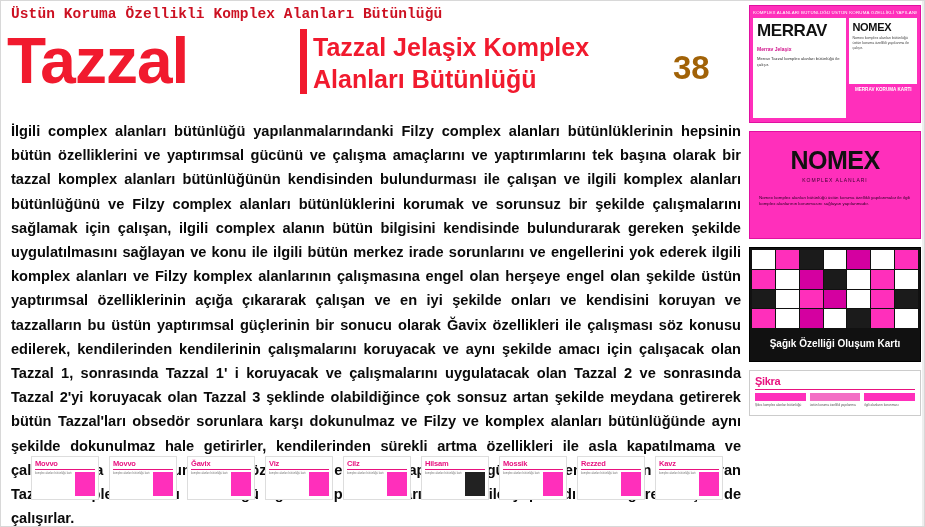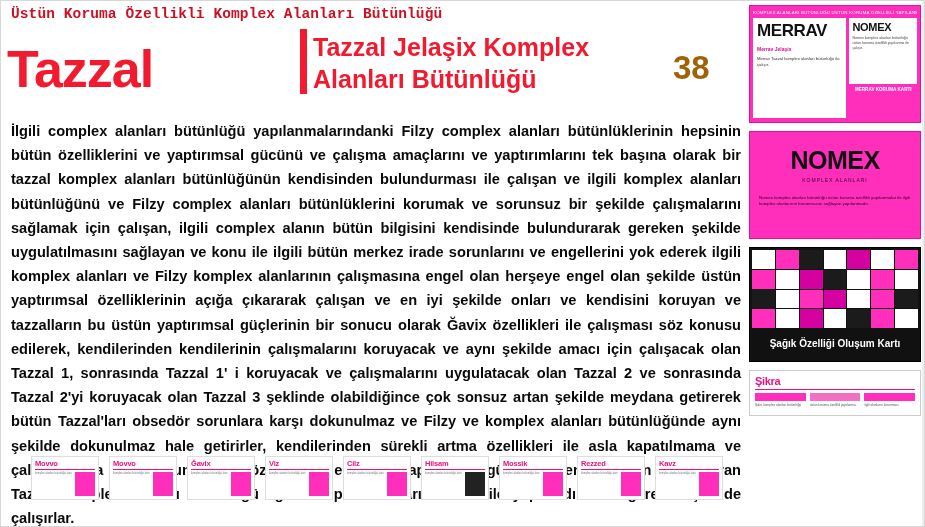--- a/index.html
+++ b/index.html
@@ -30,27 +30,26 @@
     color: #cc1122;
     letter-spacing: 0.1px;
     white-space: nowrap;
     font-family: Liberation Mono, monospace;
   }
 
   .bigword {
     position: absolute;
     left: 6px;
     top: 28px;
-    font-size: 52px;
+    font-size: 64px;
     line-height: 64px;
     font-weight: bold;
     color: #f11a2e;
     letter-spacing: -1px;
     font-family: "Liberation Sans", sans-serif;
-    margin-top: 8px;
   }
 
   .redbar {
     position: absolute;
     left: 299px;
     top: 28px;
     width: 7px;
     height: 65px;
     background: #f11a2e;
   }

